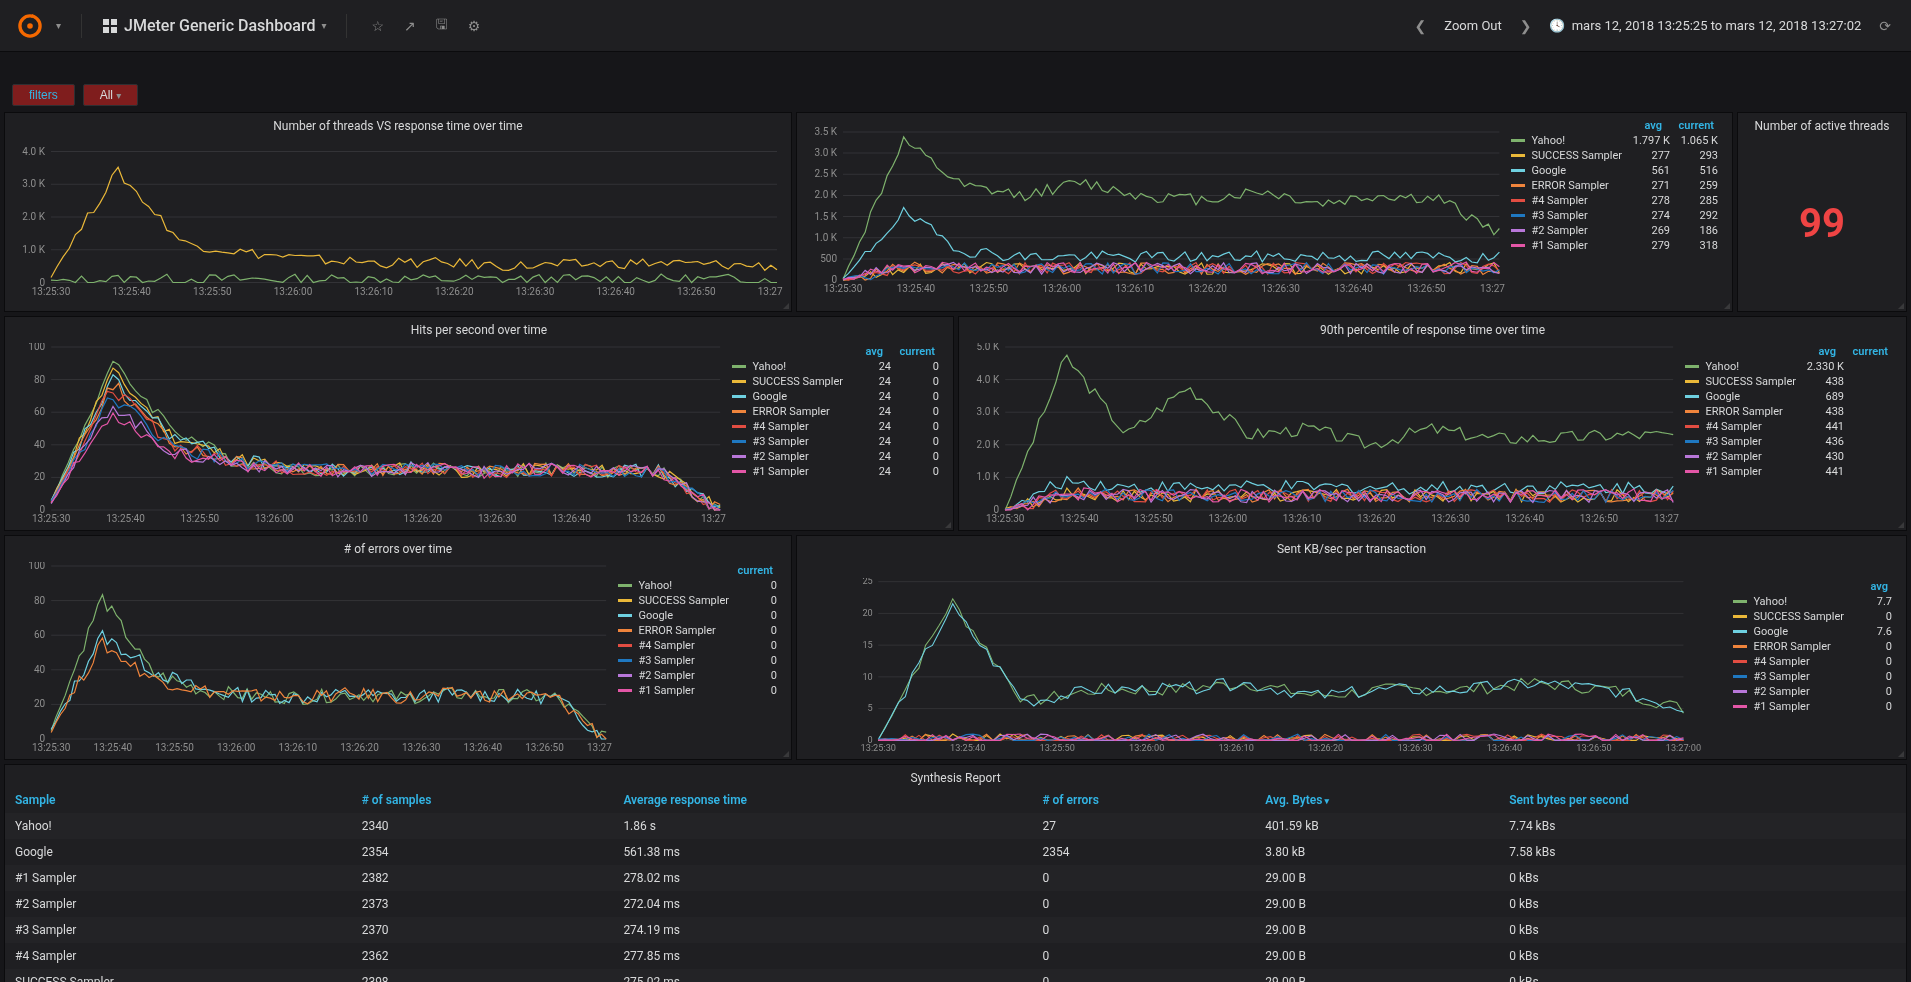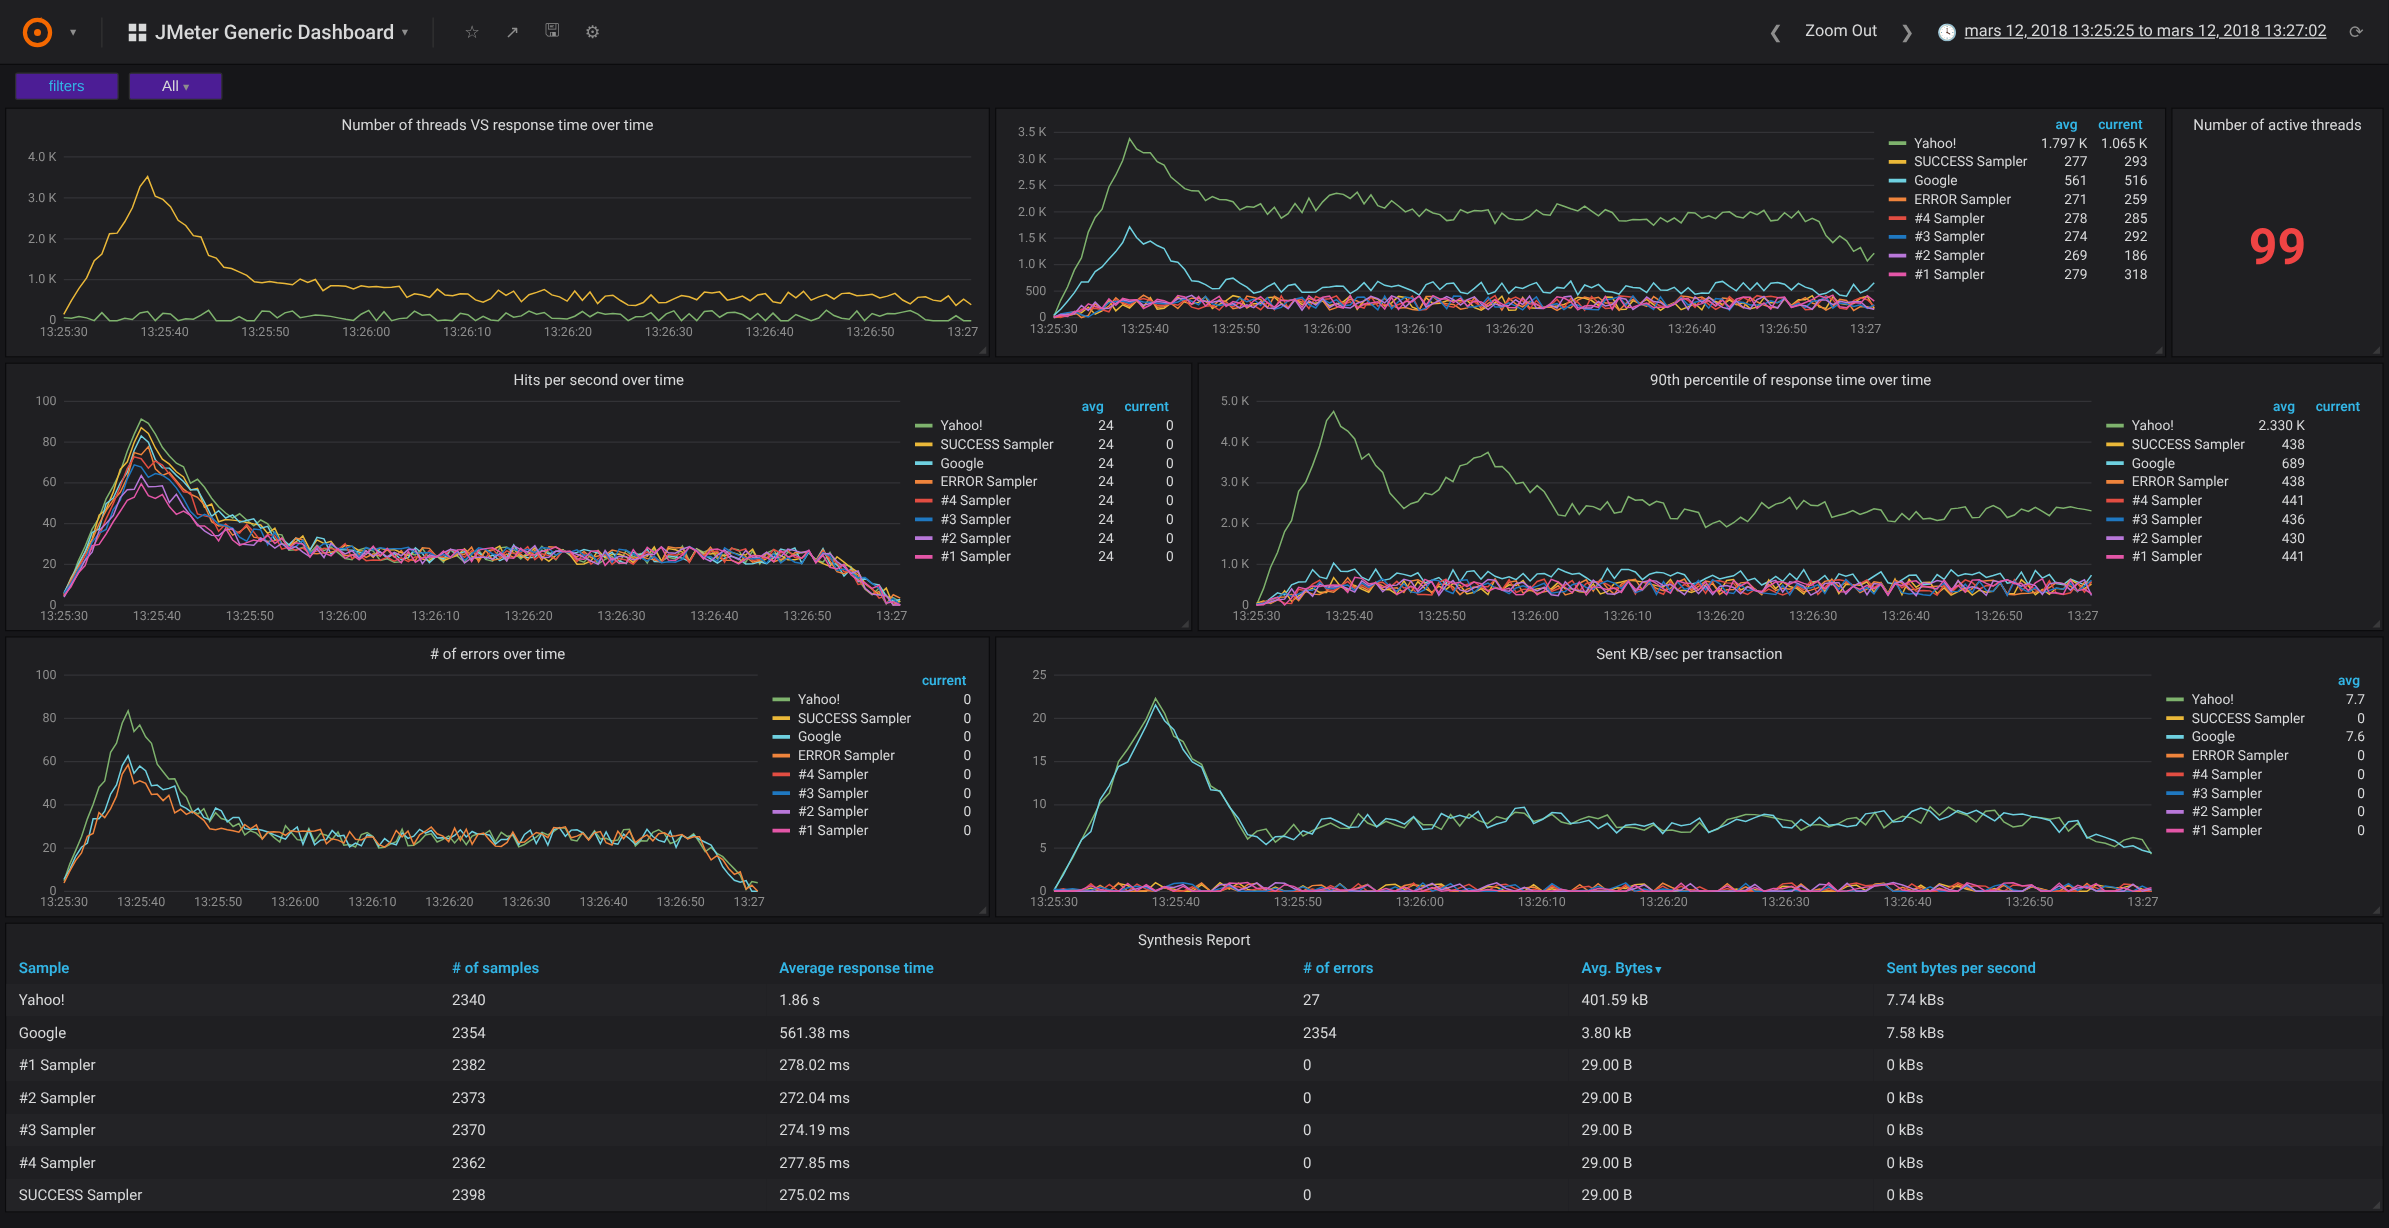--- a/index.html
+++ b/index.html
@@ -28,25 +28,25 @@
   .logo { width:28px; height:28px; display:flex; align-items:center; justify-content:center;}
   .logo svg { width:28px; height:28px;}
   .dash-picker { display:flex; align-items:center; gap:6px; cursor:pointer; font-size:16px;}
   .dash-picker .grid-icon { width:16px; height:16px;}
   .dash-title { font-weight:500;}
   .caret { font-size:10px; color:var(--text-dim);}
   .nav-divider { width:1px; height:24px; background:#333; margin:0 8px;}
   .nav-icon { color:var(--text-dim); cursor:pointer; font-size:14px; padding:4px;}
   .navbar-right { display:flex; align-items:center; gap:14px; font-size:13px;}
   .time-range { display:flex; align-items:center; gap:6px; cursor:pointer;}
-  .time-range-text { color:var(--text);text-decoration:underline;}
+  .time-range-text { color:var(--text);}
 
   
   .sub-toolbar { padding:6px 12px; display:flex; gap:8px;}
-  .btn-small { background:#4c1d95; border:1px solid #2f2f32; color:var(--accent); padding:3px 26px; font-size:12px; cursor:pointer; border-radius:2px;}
+  .btn-small { background:#7f1d1d; border:1px solid #2f2f32; color:var(--accent); padding:3px 16px; font-size:12px; cursor:pointer; border-radius:2px;margin-top:26px;}
   .btn-small.plain { color:var(--text);}
   
   
   .dash-grid { padding:0 4px 8px 4px;}
   .row { display:flex; gap:4px; margin-bottom:4px;}
   .panel { background:var(--panel-bg); border:1px solid var(--panel-border); position:relative; display:flex; flex-direction:column;}
   .panel-title { text-align:center; font-size:12px; font-weight:400; padding:6px 0 2px 0; color:var(--text);}
   .panel-body { flex:1; display:flex; padding:4px 8px; position:relative; min-height:0;}
   .chart-area { flex:1; position:relative; min-width:0;}
   .chart-area svg { width:100%; height:100%; display:block;}
@@ -545,21 +545,21 @@
             <div class="legend-row">
               <span class="legend-swatch" style="background: rgb(227, 86, 167);"></span>
               <span class="legend-name">#1 Sampler</span>
               <span class="legend-val">0</span>
             </div>
           </div>
       </div>
       <div class="panel-resize"></div>
     </div>
 
-    <div class="panel" style="flex:1; height:225px;">
+    <div class="panel" style="flex:1; height:225px;gap:16px;">
       <div class="panel-title">Sent KB/sec per transaction</div>
       <div class="panel-body">
         <div class="chart-area">
             <svg viewBox="0 0 922 193">
               <g transform="translate(38,4)">
                 <line x1="0" x2="878" y1="173" y2="173" class="grid-line"></line>
                 <text x="-6" y="176" text-anchor="end" class="axis-label">0</text>
                 <line x1="0" x2="878" y1="138.4" y2="138.4" class="grid-line"></line>
                 <text x="-6" y="141.4" text-anchor="end" class="axis-label">5</text>
                 <line x1="0" x2="878" y1="103.8" y2="103.8" class="grid-line"></line>

